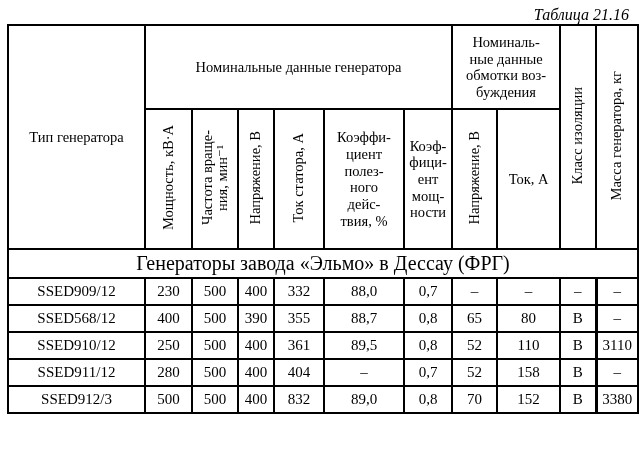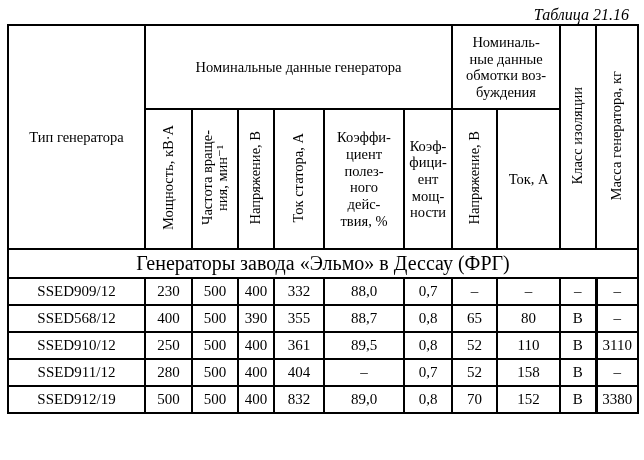--- a/index.html
+++ b/index.html
@@ -190,21 +190,21 @@
         <td>404</td>
         <td>–</td>
         <td>0,7</td>
         <td>52</td>
         <td>158</td>
         <td>В</td>
         <td class="mass-cell">–</td>
       </tr>
 
       <tr class="data-row">
-        <td>SSED912/19</td>
+        <td>SSED912/3</td>
         <td>500</td>
         <td>500</td>
         <td>400</td>
         <td>832</td>
         <td>89,0</td>
         <td>0,8</td>
         <td>70</td>
         <td>152</td>
         <td>В</td>
         <td class="mass-cell">3380</td>

